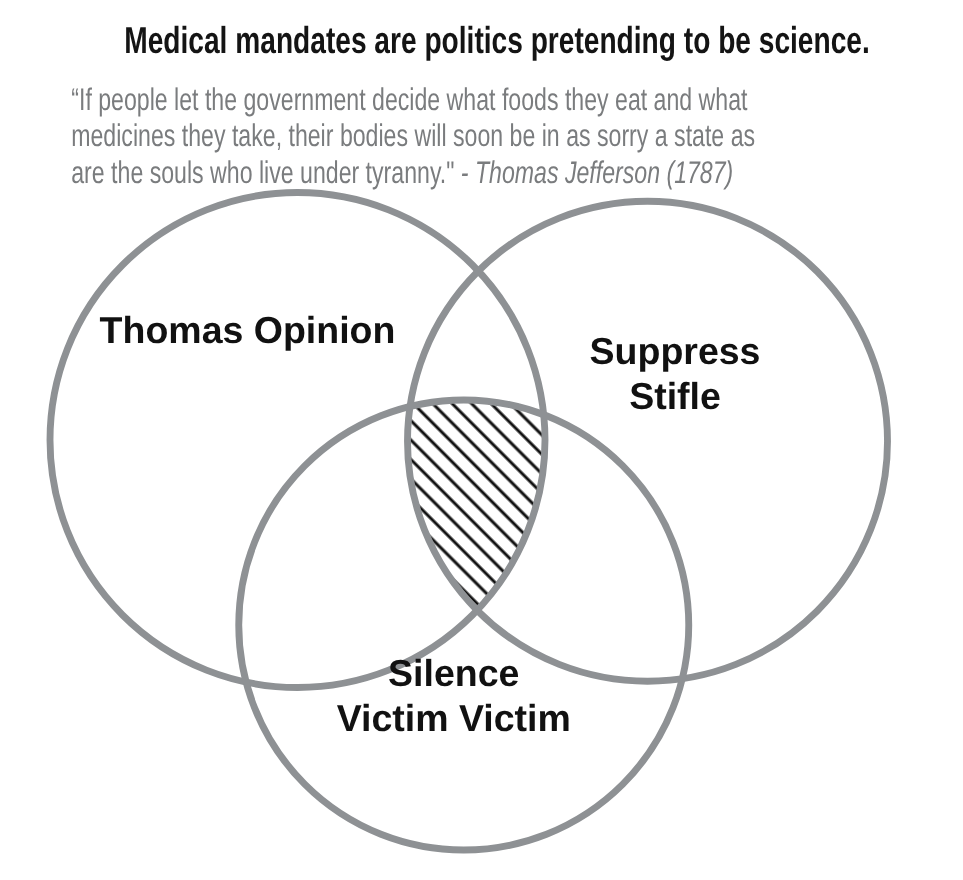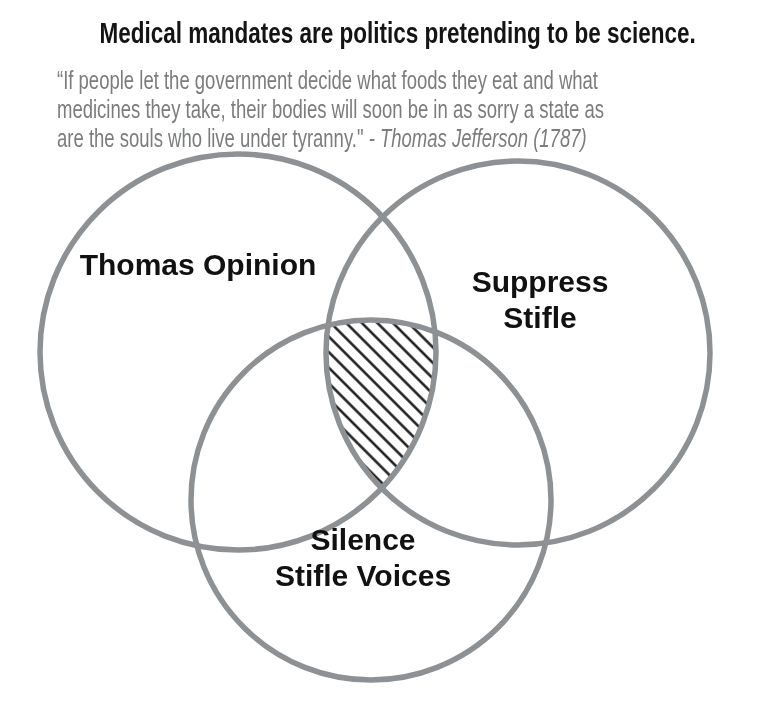--- a/index.html
+++ b/index.html
@@ -120,16 +120,16 @@
     <div>Thomas Opinion</div>
   </div>
 
   <div class="circle-label label-right">
     <div>Suppress</div>
     <div>Stifle</div>
   </div>
 
   <div class="circle-label label-bottom">
     <div>Silence</div>
-    <div>Stifle Voices</div>
+    <div>Victim Victim</div>
   </div>
 
 </div>
 
 </body></html>

